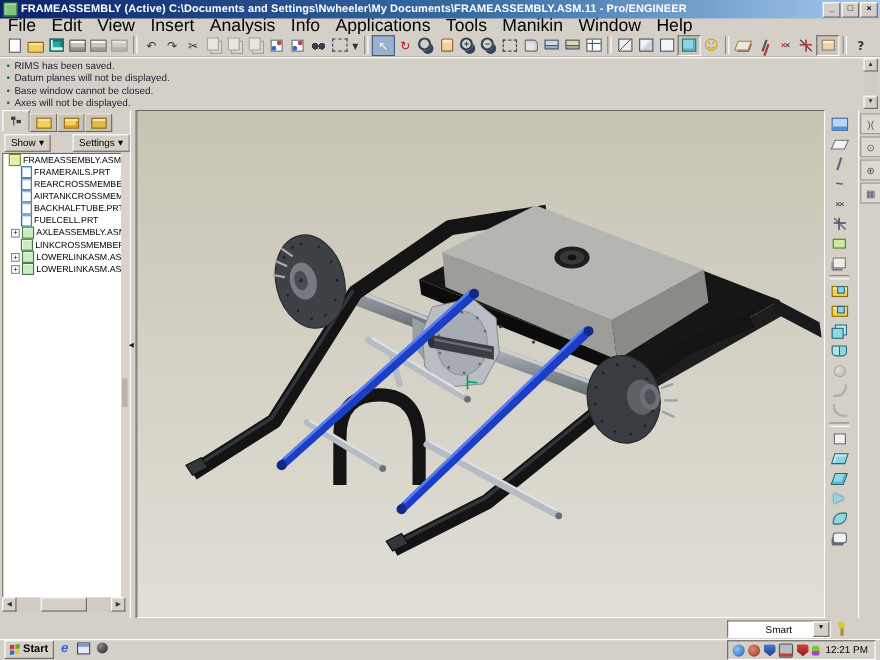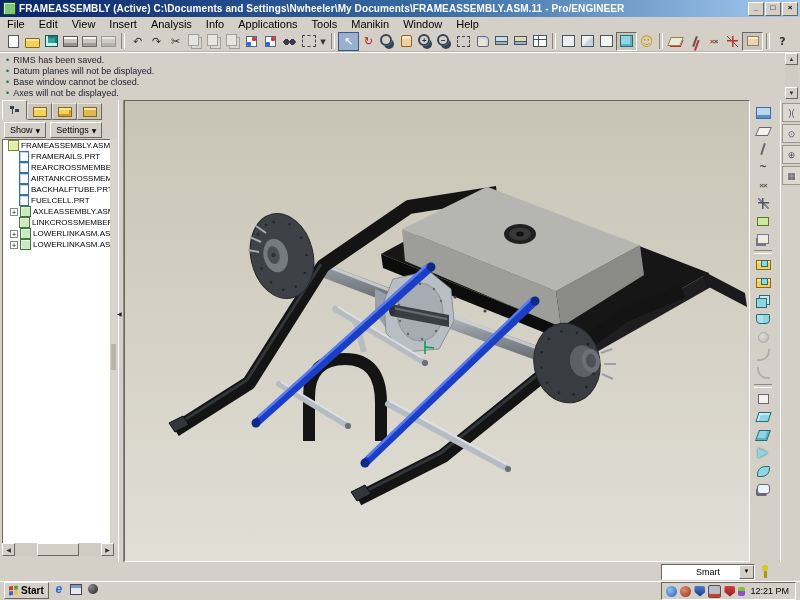--- a/index.html
+++ b/index.html
@@ -12,21 +12,21 @@
     background:linear-gradient(90deg,#0a246a,#3a6ea5 55%,#a6caf0);
     display:flex;align-items:center;padding:0 2px;box-sizing:border-box;}
   #app-icon{width:11px;height:11px;background:#7ec87e;border:1px solid #1c4f1c;
     box-shadow:inset 1px 1px #c8eec8;margin:0 3px 0 1px;flex:none;}
   #title-text{color:#fff;font-size:10px;font-weight:bold;white-space:nowrap;
     overflow:hidden;flex:1;letter-spacing:.1px;}
   .winbtn{width:14px;height:12px;background:#d4d0c8;margin-left:1px;flex:none;
     font-size:8px;line-height:9px;text-align:center;font-weight:bold;color:#000;}
   
   #menubar{position:absolute;left:0;top:17px;width:800px;height:14px;
-    display:flex;align-items:center;font-size:11px;background:#d4d0c8;}
+    display:flex;align-items:center;font-size:16px;background:#d4d0c8;}
   .menu-item{padding:1px 7px;white-space:nowrap;}
   
   #toolbar{position:absolute;left:0;top:31px;width:800px;height:21px;background:#d4d0c8;
     display:flex;align-items:center;padding-left:4px;box-sizing:border-box;
     border-bottom:1px solid #b8b4ac;}
   .tbsep{width:2px;height:16px;margin:0 3px;border-left:1px solid #8a877f;border-right:1px solid #fff;flex:none;}
   .icn{width:19px;height:17px;display:flex;align-items:center;justify-content:center;
     flex:none;position:relative;font-size:11px;color:#333;}
   .icn.pressed{background:#c9c5bb;border:1px solid;border-color:#6a6760 #fff #fff #6a6760;}
   .icn.selblue{background:#9ab0cc;border:1px solid #3a5a8a;}
@@ -91,21 +91,21 @@
   #left-panel{width:118px;height:462px;position:relative;flex:none;background:#d4d0c8;}
   #tree-tabs{display:flex;height:20px;align-items:flex-end;padding-left:2px;}
   .ttab{width:23px;height:18px;background:#d4d0c8;border:1px solid;border-color:#fff #6a6760 #d4d0c8 #fff;
     display:flex;align-items:center;justify-content:center;flex:none;}
   .ttab.inactive{height:15px;background:#c9c5bb;border-color:#e8e4dc #6a6760 #6a6760 #e8e4dc;}
   .t-tree{width:10px;height:10px;background:
     linear-gradient(#345,#345) 0 1px/4px 3px no-repeat,
     linear-gradient(#345,#345) 5px 4px/4px 3px no-repeat,
     linear-gradient(#345,#345) 2px 3px/1px 6px no-repeat;}
   .t-fold{width:12px;height:8px;background:#f2cf5e;border:1px solid #8a6a10;box-shadow:inset 0 2px #f9e49a;}
-  #tree-btns{display:flex;gap:4px;padding:2px 0 9px 4px;}
+  #tree-btns{display:flex;gap:4px;padding:2px 0 9px 4px;justify-content:space-between;}
   .pbtn{height:14px;font-size:9px;background:#d4d0c8;display:flex;align-items:center;gap:3px;
     padding:0 5px;white-space:nowrap;}
   .pbtn .g{font-size:6px;}
   #tree-area{position:absolute;left:2px;top:39px;width:107px;height:408px;background:#fff;
     border:1px solid;border-color:#6a6760 #fff #fff #6a6760;overflow:hidden;font-size:8px;}
   .trow{display:flex;align-items:center;height:11px;white-space:nowrap;}
   .indent1{padding-left:5px;}.indent2{padding-left:16px;}.indent2b{padding-left:7px;}
   .expander{width:8px;height:8px;border:1px solid #888;background:#fff;font-size:7px;line-height:7px;
     text-align:center;margin-right:2px;flex:none;box-sizing:border-box;}
   .ico-asm{width:9px;height:9px;background:#cde8c2;border:1px solid #3d7a3d;box-shadow:inset 1px 1px #eaf6e2;margin-right:2px;flex:none;}

